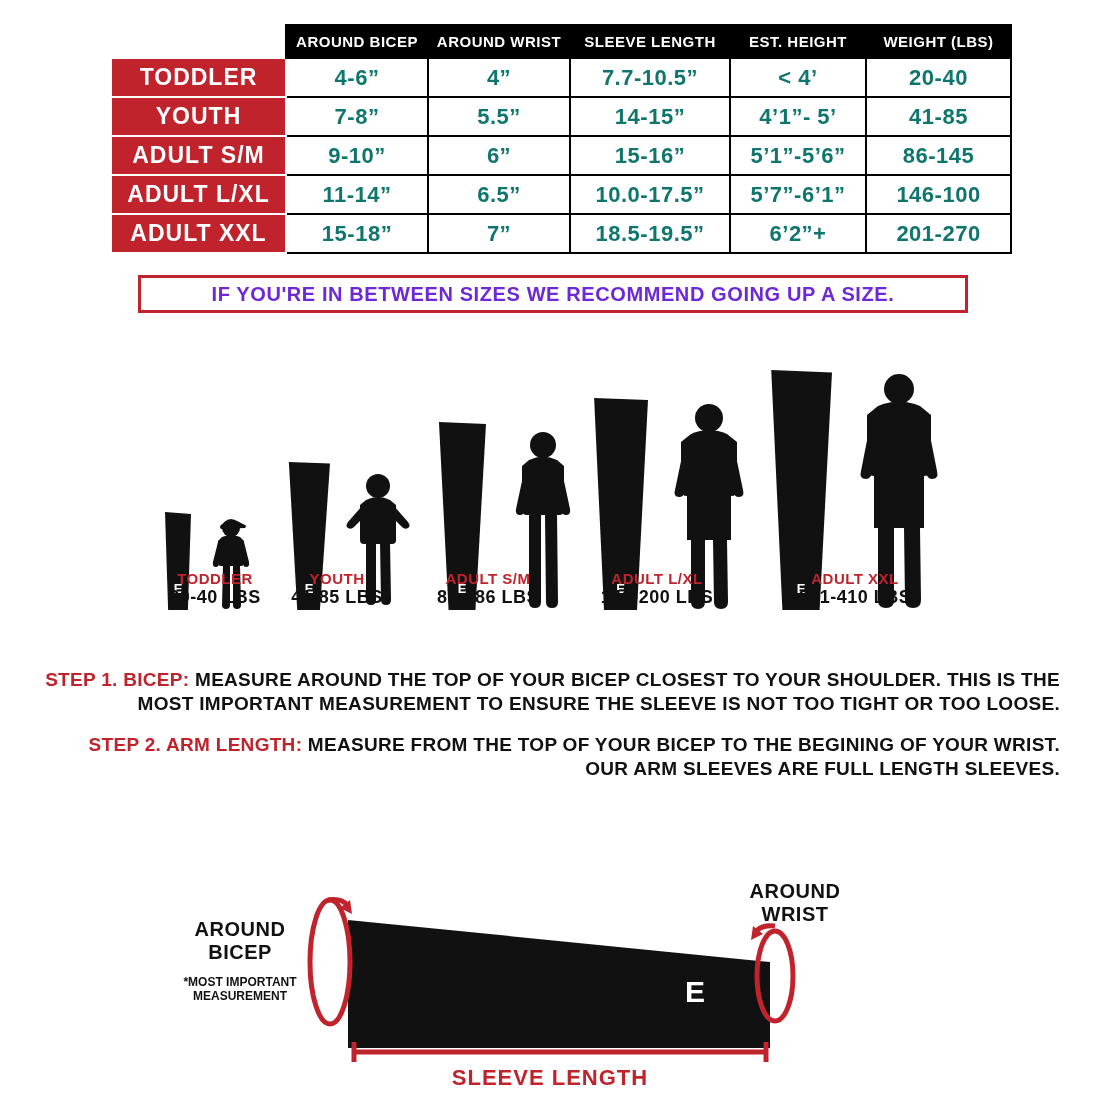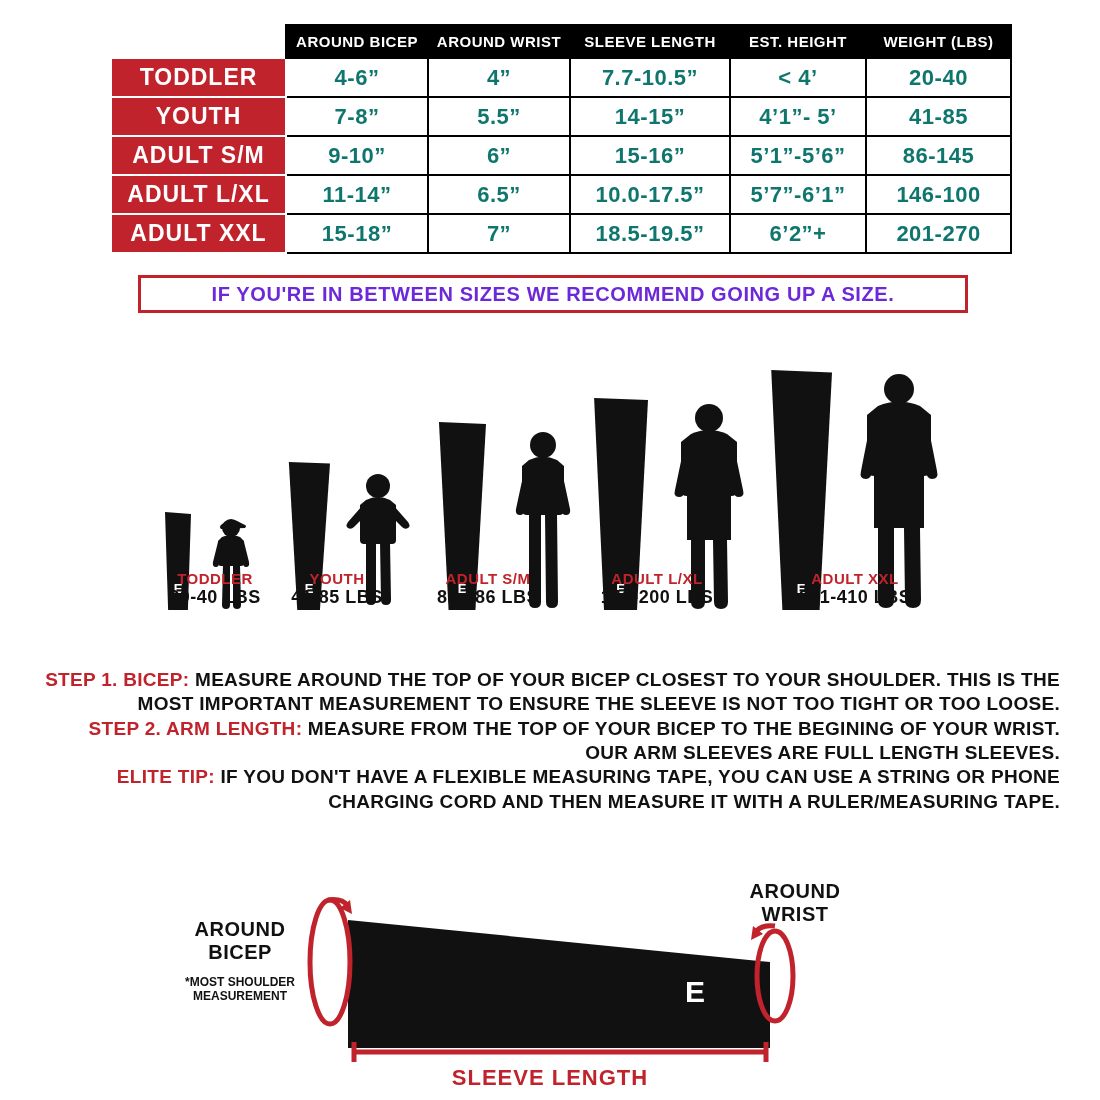--- a/index.html
+++ b/index.html
@@ -104,21 +104,21 @@
 
   
   .how-title {
     position: absolute; left: 0; top: 608px; width: 1100px;
     text-align: center;
     color: #c0232c;
     font-size: 48px; font-weight: bold; letter-spacing: 1px;
   }
   .steps { position: absolute; left: 40px; top: 668px; width: 1020px; text-align: center; }
   .step { font-size: 19px; font-weight: bold; line-height: 1.28; color: #111; letter-spacing: 0.3px; text-align: right; }
-  .step + .step { }
+  .step + .step { margin-top: 16px; }
   .step .k { color: #c0232c; }
 
   
   .diagram { position: absolute; left: 0; top: 880px; width: 1100px; height: 220px; }
   .diag-sleeve { position: absolute; left: 340px; top: 20px; }
   .diag-logo {
     position: absolute; left: 685px; top: 95px;
     color: #fff; font-size: 30px; font-weight: bold;
   }
   .lbl-bicep {
@@ -318,23 +318,20 @@
   </div>
 
 
   <div class="steps">
     <p class="step">
       <span class="k">STEP 1. BICEP:</span><span> MEASURE AROUND THE TOP OF YOUR BICEP CLOSEST TO YOUR SHOULDER. THIS IS THE MOST IMPORTANT MEASUREMENT TO ENSURE THE SLEEVE IS NOT TOO TIGHT OR TOO LOOSE.</span>
     </p>
     <p class="step">
       <span class="k">STEP 2. ARM LENGTH:</span><span> MEASURE FROM THE TOP OF YOUR BICEP TO THE BEGINING OF YOUR WRIST. OUR ARM SLEEVES ARE FULL LENGTH SLEEVES.</span>
     </p>
-    <p class="step">
-      <span class="k">ELITE TIP:</span><span> IF YOU DON'T HAVE A FLEXIBLE MEASURING TAPE, YOU CAN USE A STRING OR PHONE CHARGING CORD AND THEN MEASURE IT WITH A RULER/MEASURING TAPE.</span>
-    </p>
   </div>
 
   <div class="diagram">
     <svg class="diag-sleeve" width="450" height="160" viewBox="0 0 450 160">
       <path d="M8 20 L430 62 L430 148 L8 148 Z" fill="#111"></path>
     </svg>
     <div class="diag-logo">E</div>
 
     <svg style="position:absolute; left:300px; top:10px;" width="60" height="140" viewBox="0 0 60 140">
       <ellipse cx="30" cy="72" rx="20" ry="62" fill="none" stroke="#c0232c" stroke-width="5"></ellipse>
@@ -348,18 +345,18 @@
       <path d="M8 8 l-2 14 l12 -6 z" fill="#c0232c"></path>
     </svg>
 
     <svg style="position:absolute; left:340px; top:158px;" width="440" height="30" viewBox="0 0 440 30">
       <line x1="14" y1="4" x2="14" y2="24" stroke="#c0232c" stroke-width="5"></line>
       <line x1="426" y1="4" x2="426" y2="24" stroke="#c0232c" stroke-width="5"></line>
       <line x1="14" y1="14" x2="426" y2="14" stroke="#c0232c" stroke-width="5"></line>
     </svg>
 
     <div class="lbl-bicep">AROUND BICEP</div>
-    <div class="lbl-bicep-sub">*MOST SHOULDER MEASUREMENT</div>
+    <div class="lbl-bicep-sub">*MOST IMPORTANT MEASUREMENT</div>
     <div class="lbl-wrist">AROUND WRIST</div>
     <div class="lbl-sleeve-length">SLEEVE LENGTH</div>
   </div>
 
 </div>
 
 </body></html>

